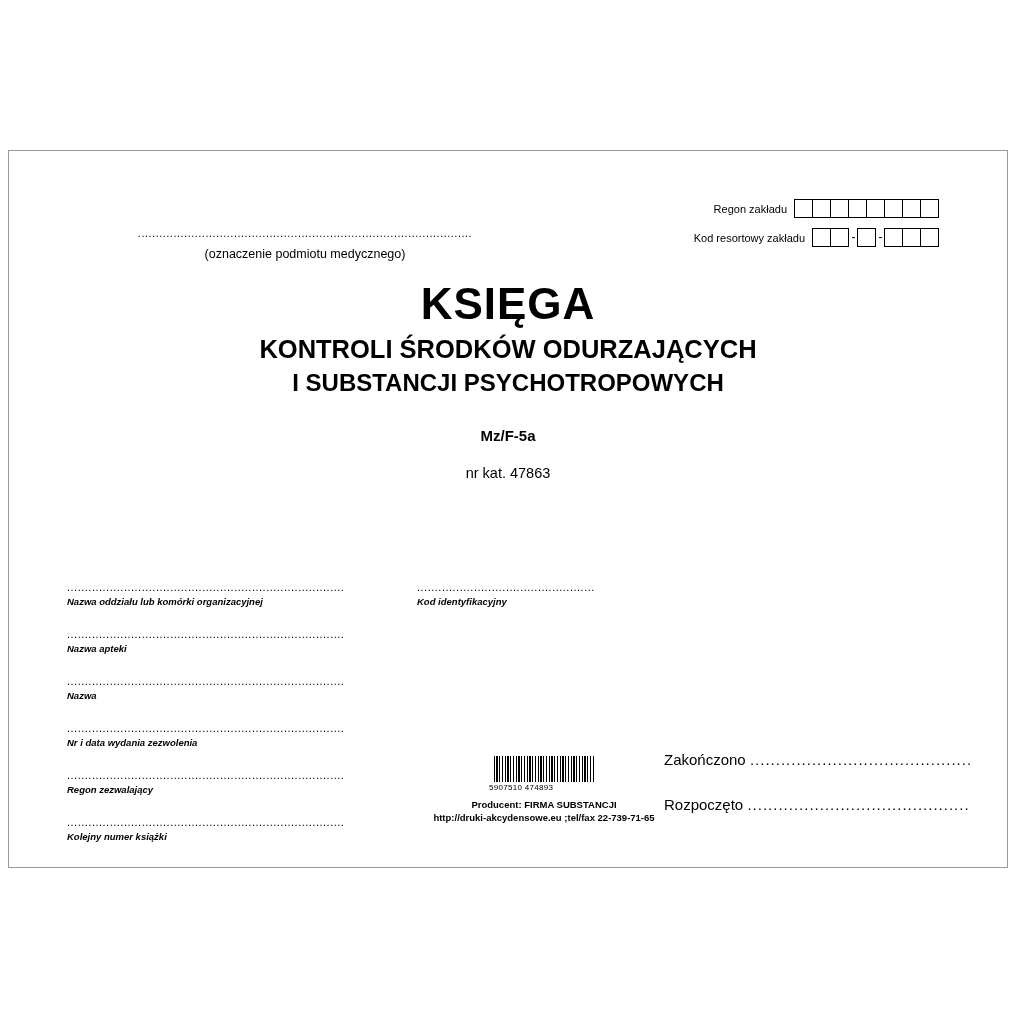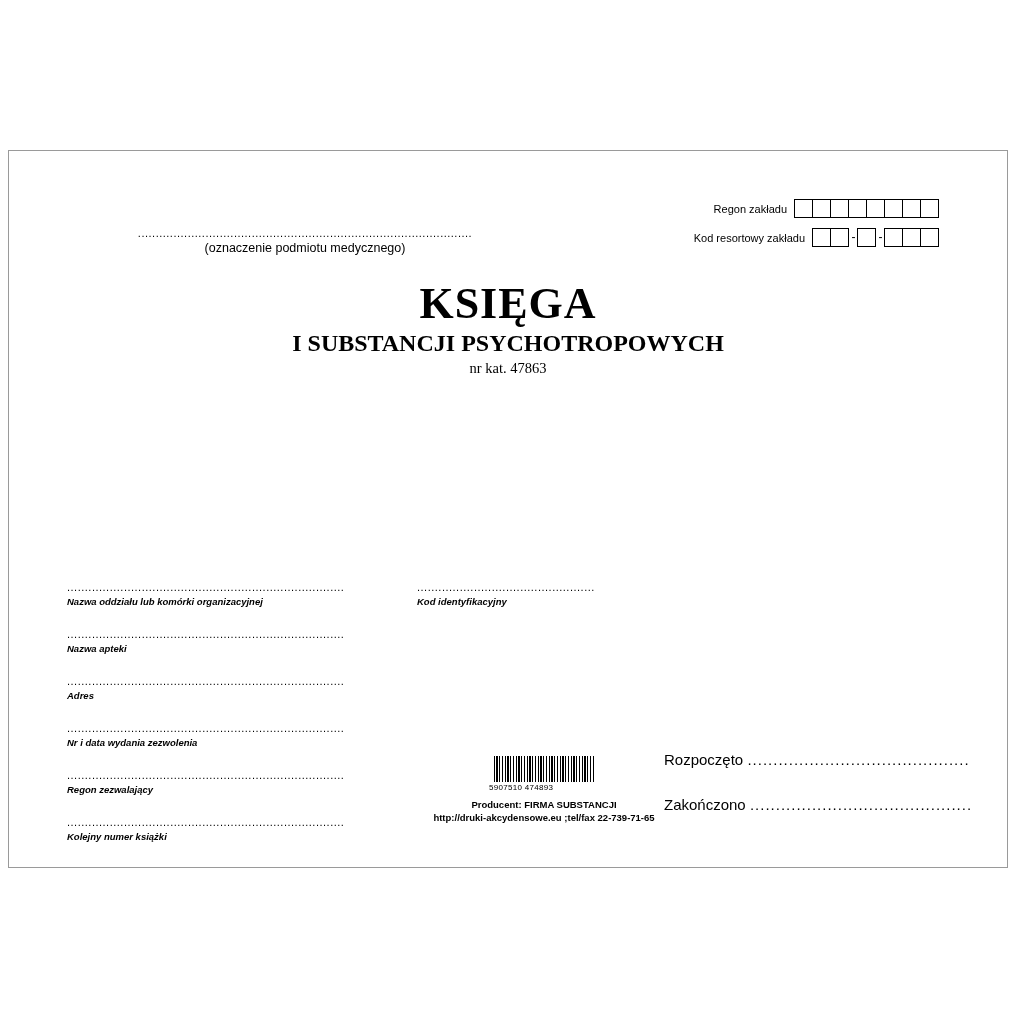--- a/index.html
+++ b/index.html
@@ -74,31 +74,30 @@
   }
   .dots {
     font-size: 11px;
     letter-spacing: 0.5px;
     color: #000;
     white-space: nowrap;
     overflow: hidden;
   }
   .top-left .caption {
     font-size: 12.5px;
-    margin-top: 2px;
+    margin-top: 8px;
   }
 
   
   .title-wrap {
     position: absolute;
     left: 0;
     right: 0;
     top: 130px;
     text-align: center;
-    font-family: Liberation Serif, serif;
   }
   .t1 {
     font-size: 44px;
     font-weight: bold;
     letter-spacing: 1px;
     line-height: 1.05;
   }
   .t2 {
     font-size: 25.5px;
     font-weight: bold;
@@ -110,21 +109,21 @@
     font-weight: bold;
     line-height: 1.35;
   }
   .form-code {
     font-size: 15px;
     font-weight: bold;
     margin-top: 28px;
   }
   .cat-no {
     font-size: 14.5px;
-    margin-top: 0;
+    margin-top: 21px;
   }
 
   
   .fields-left {
     position: absolute;
     left: 58px;
     top: 430px;
     width: 325px;
   }
   .field {
@@ -244,39 +243,41 @@
 
   </div>
 
   <div class="top-left">
     <div class="dots">..............................................................................................</div>
     <div class="caption">(oznaczenie podmiotu medycznego)</div>
   </div>
 
   <div class="title-wrap">
     <div class="t1">KSIĘGA</div>
+    <div class="t2">KONTROLI ŚRODKÓW ODURZAJĄCYCH</div>
     <div class="t3">I SUBSTANCJI PSYCHOTROPOWYCH</div>
+    <div class="form-code">Mz/F-5a</div>
     <div class="cat-no">nr kat. 47863</div>
   </div>
 
   <div class="fields-left">
 
     <div class="field">
       <div class="dots">..............................................................................</div>
       <div class="lbl">Nazwa oddziału lub komórki organizacyjnej</div>
     </div>
 
     <div class="field">
       <div class="dots">..............................................................................</div>
       <div class="lbl">Nazwa apteki</div>
     </div>
 
     <div class="field">
       <div class="dots">..............................................................................</div>
-      <div class="lbl">Adres</div>
+      <div class="lbl">Nazwa</div>
     </div>
 
     <div class="field">
       <div class="dots">..............................................................................</div>
       <div class="lbl">Nr i data wydania zezwolenia</div>
     </div>
 
     <div class="field">
       <div class="dots">..............................................................................</div>
       <div class="lbl">Regon zezwalający</div>
@@ -301,22 +302,22 @@
     <div class="barcode-num">5907510 474893</div>
   </div>
 
   <div class="producer">
     <div>Producent: FIRMA SUBSTANCJI</div>
     <div>http://druki-akcydensowe.eu ;tel/fax 22-739-71-65</div>
   </div>
 
   <div class="right-bottom">
     <div class="rb-row">
+      <span>Zakończono</span>
+      <span class="rdots">...........................................</span>
+    </div>
+    <div class="rb-row">
       <span>Rozpoczęto</span>
       <span class="rdots">...........................................</span>
     </div>
-    <div class="rb-row">
-      <span>Zakończono</span>
-      <span class="rdots">...........................................</span>
-    </div>
   </div>
 
 </div>
 
 </body></html>

